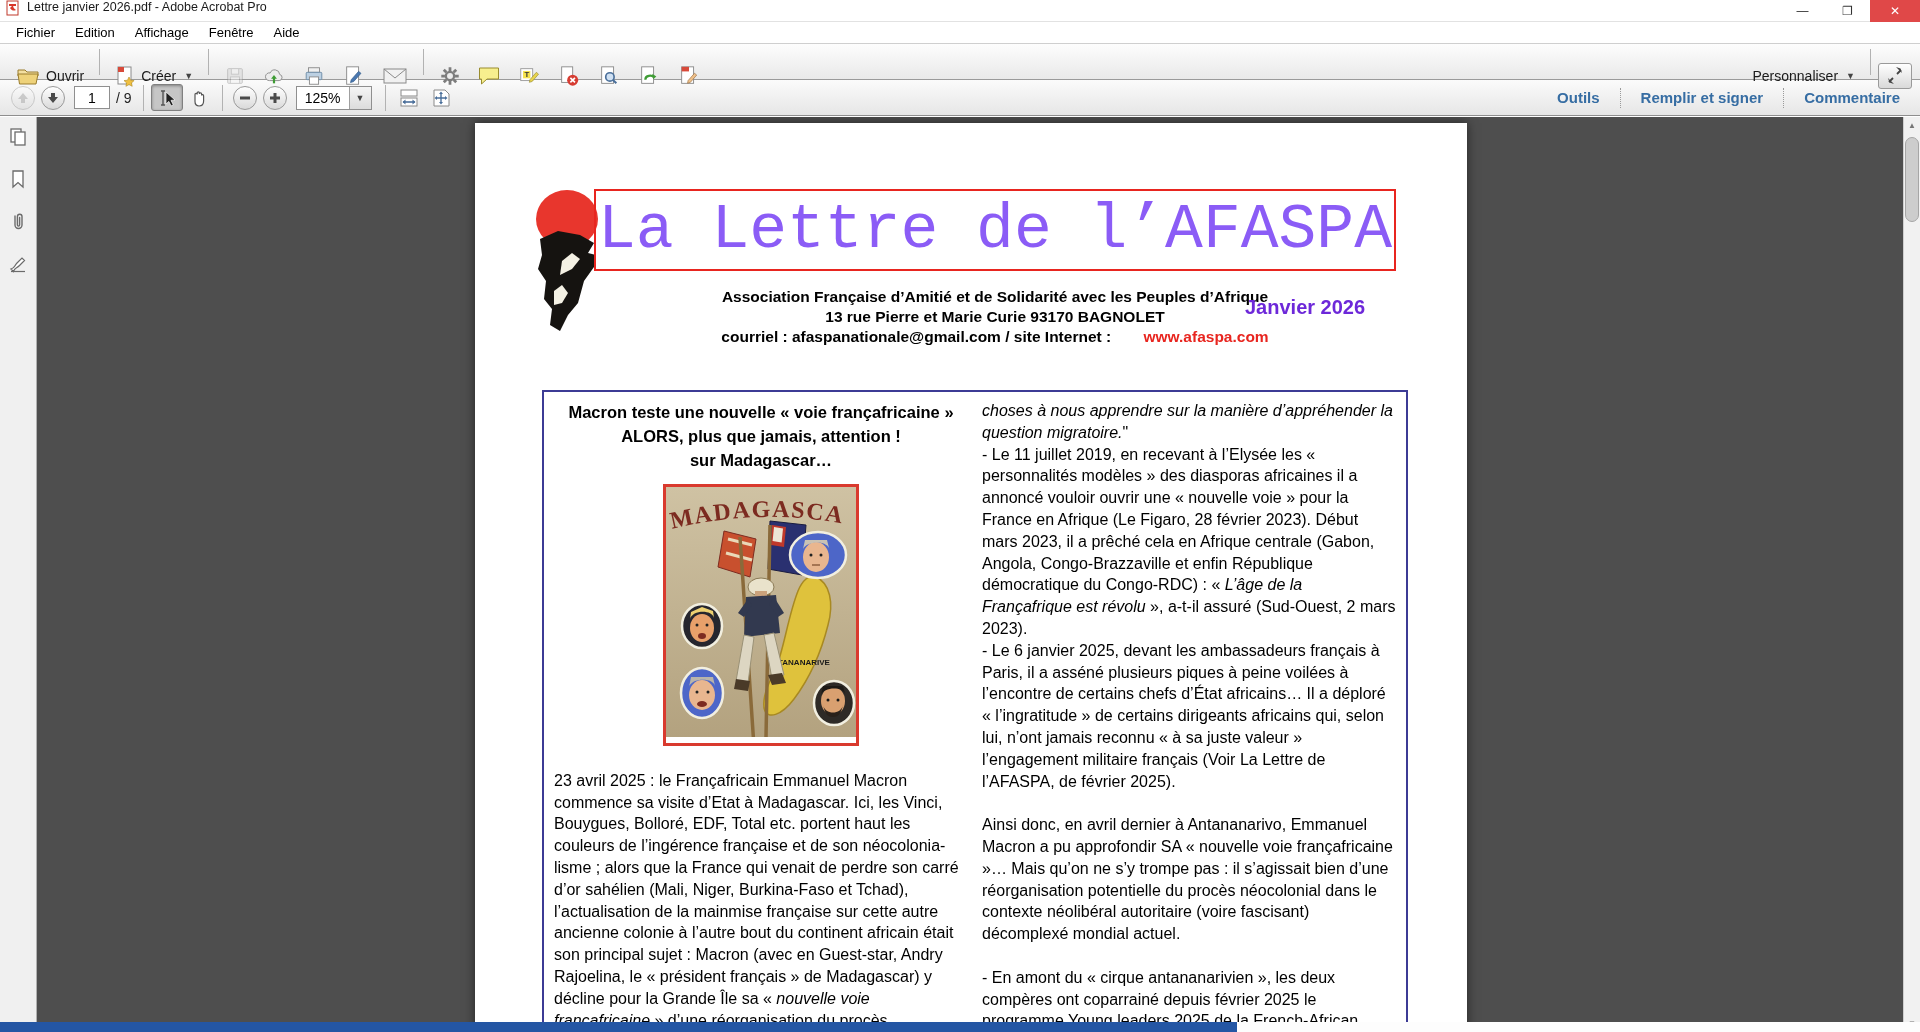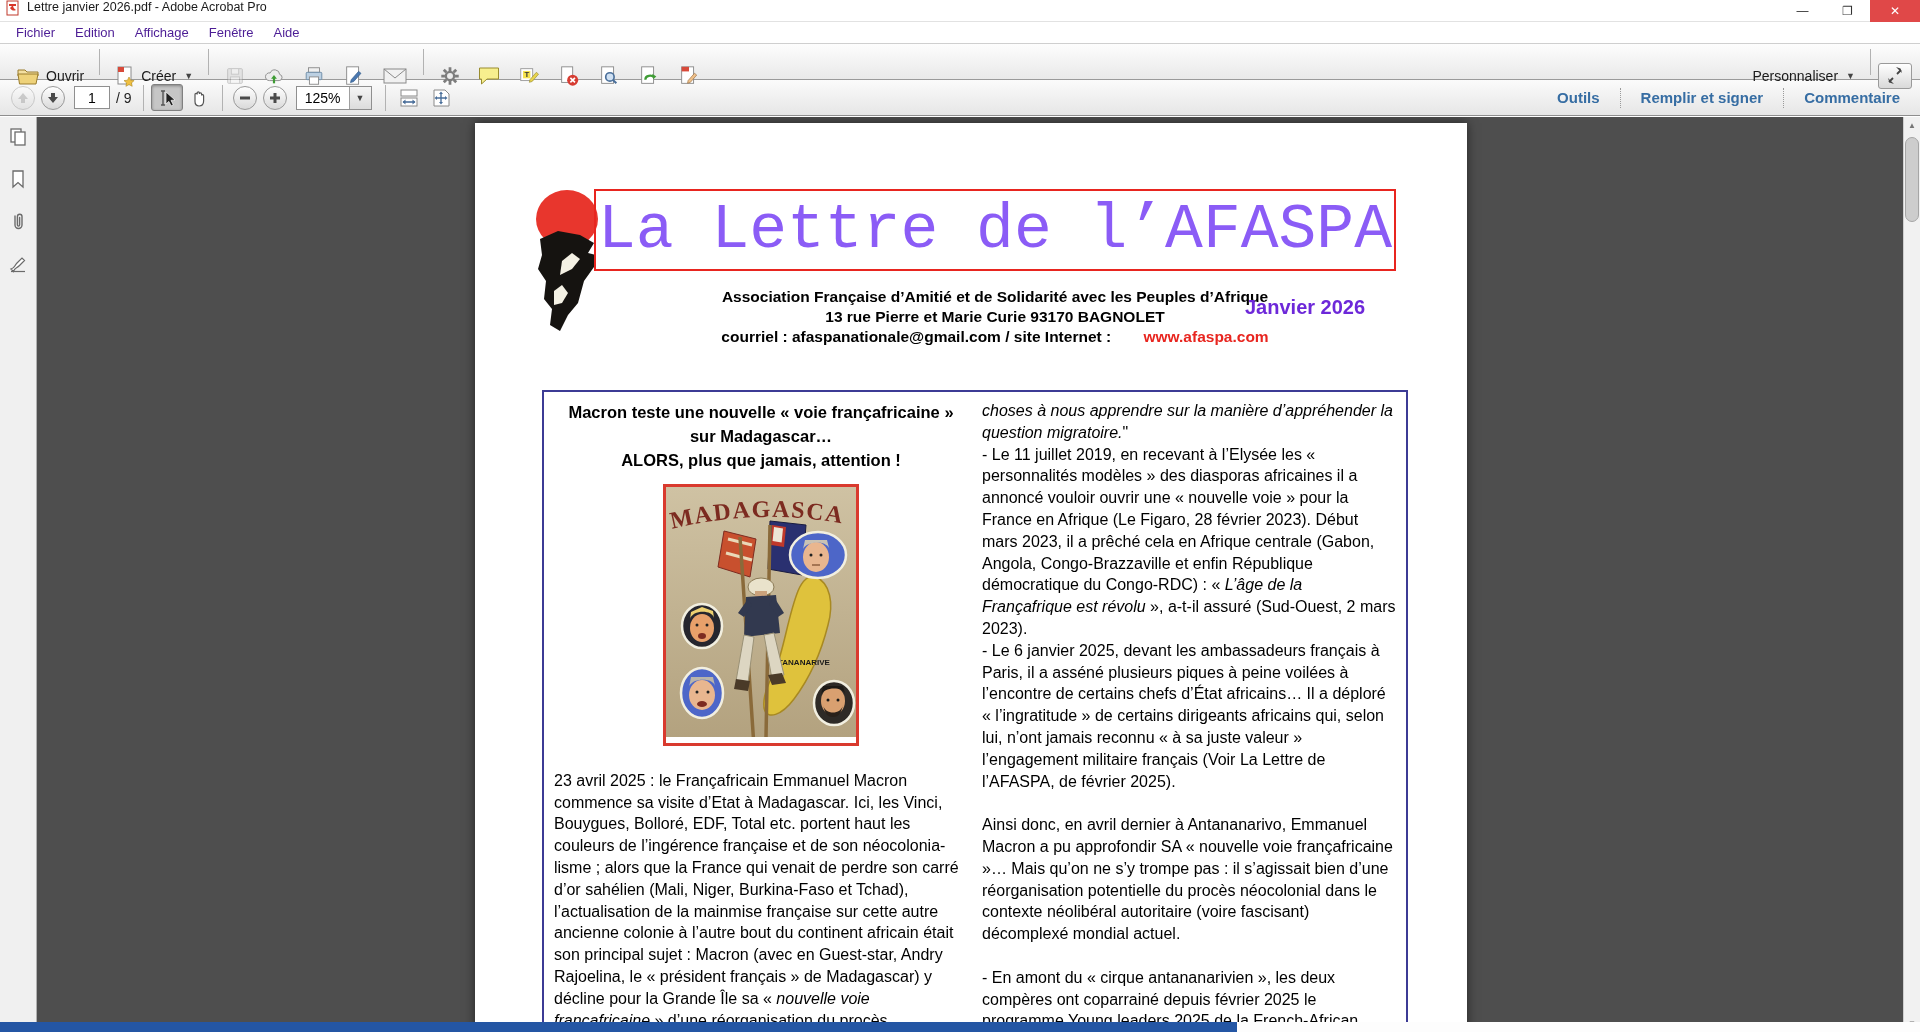--- a/index.html
+++ b/index.html
@@ -3,21 +3,21 @@
 <meta charset="utf-8">
 <style>
   * { margin:0; padding:0; box-sizing:border-box; }
   html,body { width:1920px; height:1032px; overflow:hidden; font-family:"Liberation Sans", sans-serif; background:#fff; }
   .titlebar { height:22px; background:#ffffff; display:flex; align-items:flex-start; border-bottom:1px solid #e2e2e2; }
   .titlebar .apptitle { font-size:12.5px; color:#1a1a1a; margin-left:6px; }
   .winbtns { margin-left:auto; display:flex; height:22px; }
   .winbtn { width:45px; height:22px; display:flex; align-items:center; justify-content:center; font-size:12px; color:#333; }
   .winbtn.close { width:50px; background:#e04848; color:#fff; }
   .menubar { height:21px; background:#ffffff; display:flex; align-items:center; padding-left:6px; }
-  .menuitem { font-size:13px; color:#4c1d95; padding:2px 10px; }
+  .menuitem { font-size:13px; color:#000000; padding:2px 10px; }
   .toolbar1 { height:37px; background:linear-gradient(#fdfdfd,#e9e9e9); border-top:1px solid #cfcfcf; border-bottom:1px solid #9a9a9a; display:flex; align-items:center; padding:0 8px; }
   .toolbar2 { height:36px; background:linear-gradient(#fbfbfb,#e6e6e6); border-bottom:1px solid #8e8e8e; display:flex; align-items:center; padding:0 8px; }
   .tbtn { display:flex; align-items:center; gap:6px; padding:3px 7px; border-radius:3px; background:transparent; border:1px solid transparent;margin-top:28px; }
   .tbtn .lbl { font-size:14px; color:#1a1a1a; }
   .caret { font-size:9px; color:#444; margin-left:2px; }
   .vsep { width:1px; height:26px; background:#b2b2b2; margin:0 7px; }
   .dotsep { width:1px; height:20px; border-left:1px dotted #9a9a9a; margin:0 16px; }
   .icon { display:block; }
   .disabled { opacity:.45; }
   .circ { width:24px; height:24px; border-radius:50%; border:1px solid #9a9a9a; background:linear-gradient(#ffffff,#d9d9d9); display:flex; align-items:center; justify-content:center; margin:0 3px; }
@@ -289,22 +289,22 @@
         <div>Association Française d’Amitié et de Solidarité avec les Peuples d’Afrique</div>
         <div>13 rue Pierre et Marie Curie 93170 BAGNOLET</div>
         <div><span>courriel : afaspanationale@gmail.com  / site Internet : </span><span class="site">www.afaspa.com</span></div>
       </div>
       <div class="issue-date">Janvier 2026</div>
 
       <div class="article">
         <div class="col">
           <div class="headline">
             <div>Macron teste une nouvelle « voie françafricaine »</div>
+            <div>ALORS, plus que jamais, attention !</div>
             <div>sur Madagascar…</div>
-            <div>ALORS, plus que jamais, attention !</div>
           </div>
 
           <div class="posterwrap">
             <svg width="190" height="250" viewBox="0 0 190 250">
               <defs>
                 <linearGradient id="tan" x1="0" y1="0" x2="0" y2="1">
                   <stop offset="0" stop-color="#cfc2a3"></stop>
                     <stop offset="1" stop-color="#b3a27f"></stop>
                 </linearGradient>
                 <path id="arc" d="M6 42 Q95 20 184 38" fill="none"></path>

